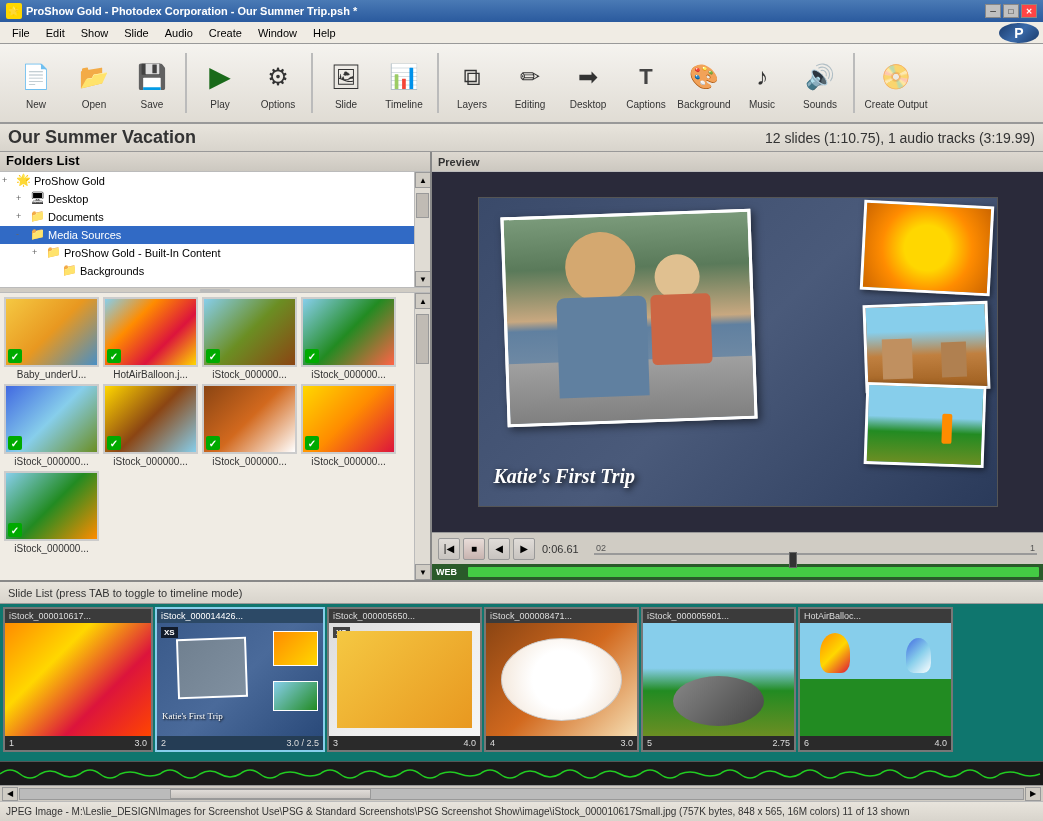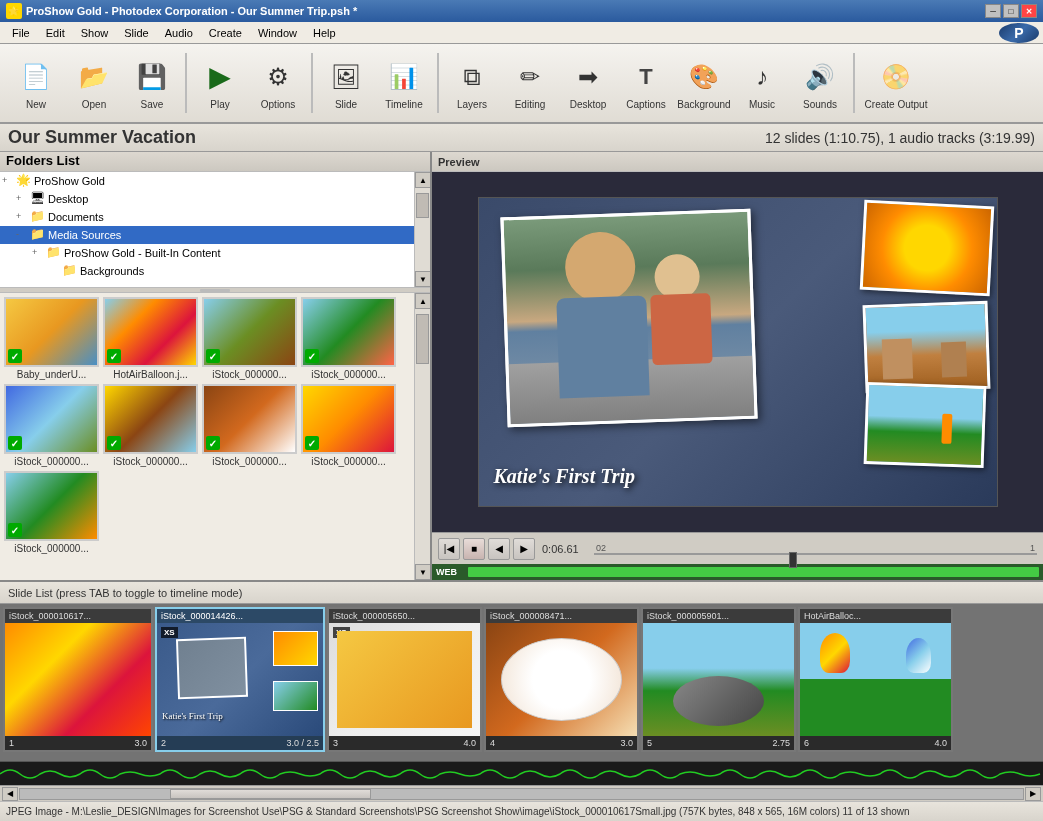--- a/index.html
+++ b/index.html
@@ -699,21 +699,21 @@
       </div>
     </div>
   </div>
 
   <div id="slide-list-section" style="height:205px; background:#3a3a3a; border-top:2px solid #888; display:flex; flex-direction:column;">
 
     <div id="slide-list-header" style="background:linear-gradient(to bottom,#e8e4dc,#d8d4cc); height:22px; padding:0 8px; display:flex; align-items:center; font-size:11px; color:#333; border-bottom:1px solid #999;">
       <span>Slide List (press TAB to toggle to timeline mode)</span>
     </div>
 
-    <div id="slide-list-content" style="flex:1; display:flex; overflow-x:auto; overflow-y:hidden; padding:3px; gap:2px; align-items:flex-start; background:#737373;">
+    <div id="slide-list-content" style="flex:1; display:flex; overflow-x:auto; overflow-y:hidden; padding:3px; gap:2px; align-items:flex-start; background:#0f766e;">
 
       <div class="slide-item" style="min-width:150px; height:145px; background:#555; border:2px solid #777; position:relative; flex-shrink:0; cursor:pointer; display:flex; flex-direction:column;">
         <div class="slide-title" style="font-size:9px; color:#ddd; padding:2px 4px; overflow:hidden; text-overflow:ellipsis; white-space:nowrap; background:rgba(0,0,0,0.3);">iStock_000010617...</div>
         <div class="slide-thumb slide-bg-1" style="flex:1; background:linear-gradient(135deg,#ff8c00,#ffd700,#dc143c,#ff4500); position:relative;"></div>
         <div class="slide-footer" style="background:rgba(0,0,0,0.5); color:#ddd; font-size:9px; padding:2px 4px; display:flex; justify-content:space-between;">
           <span>1</span>
           <span>3.0</span>
         </div>
       </div>
 

